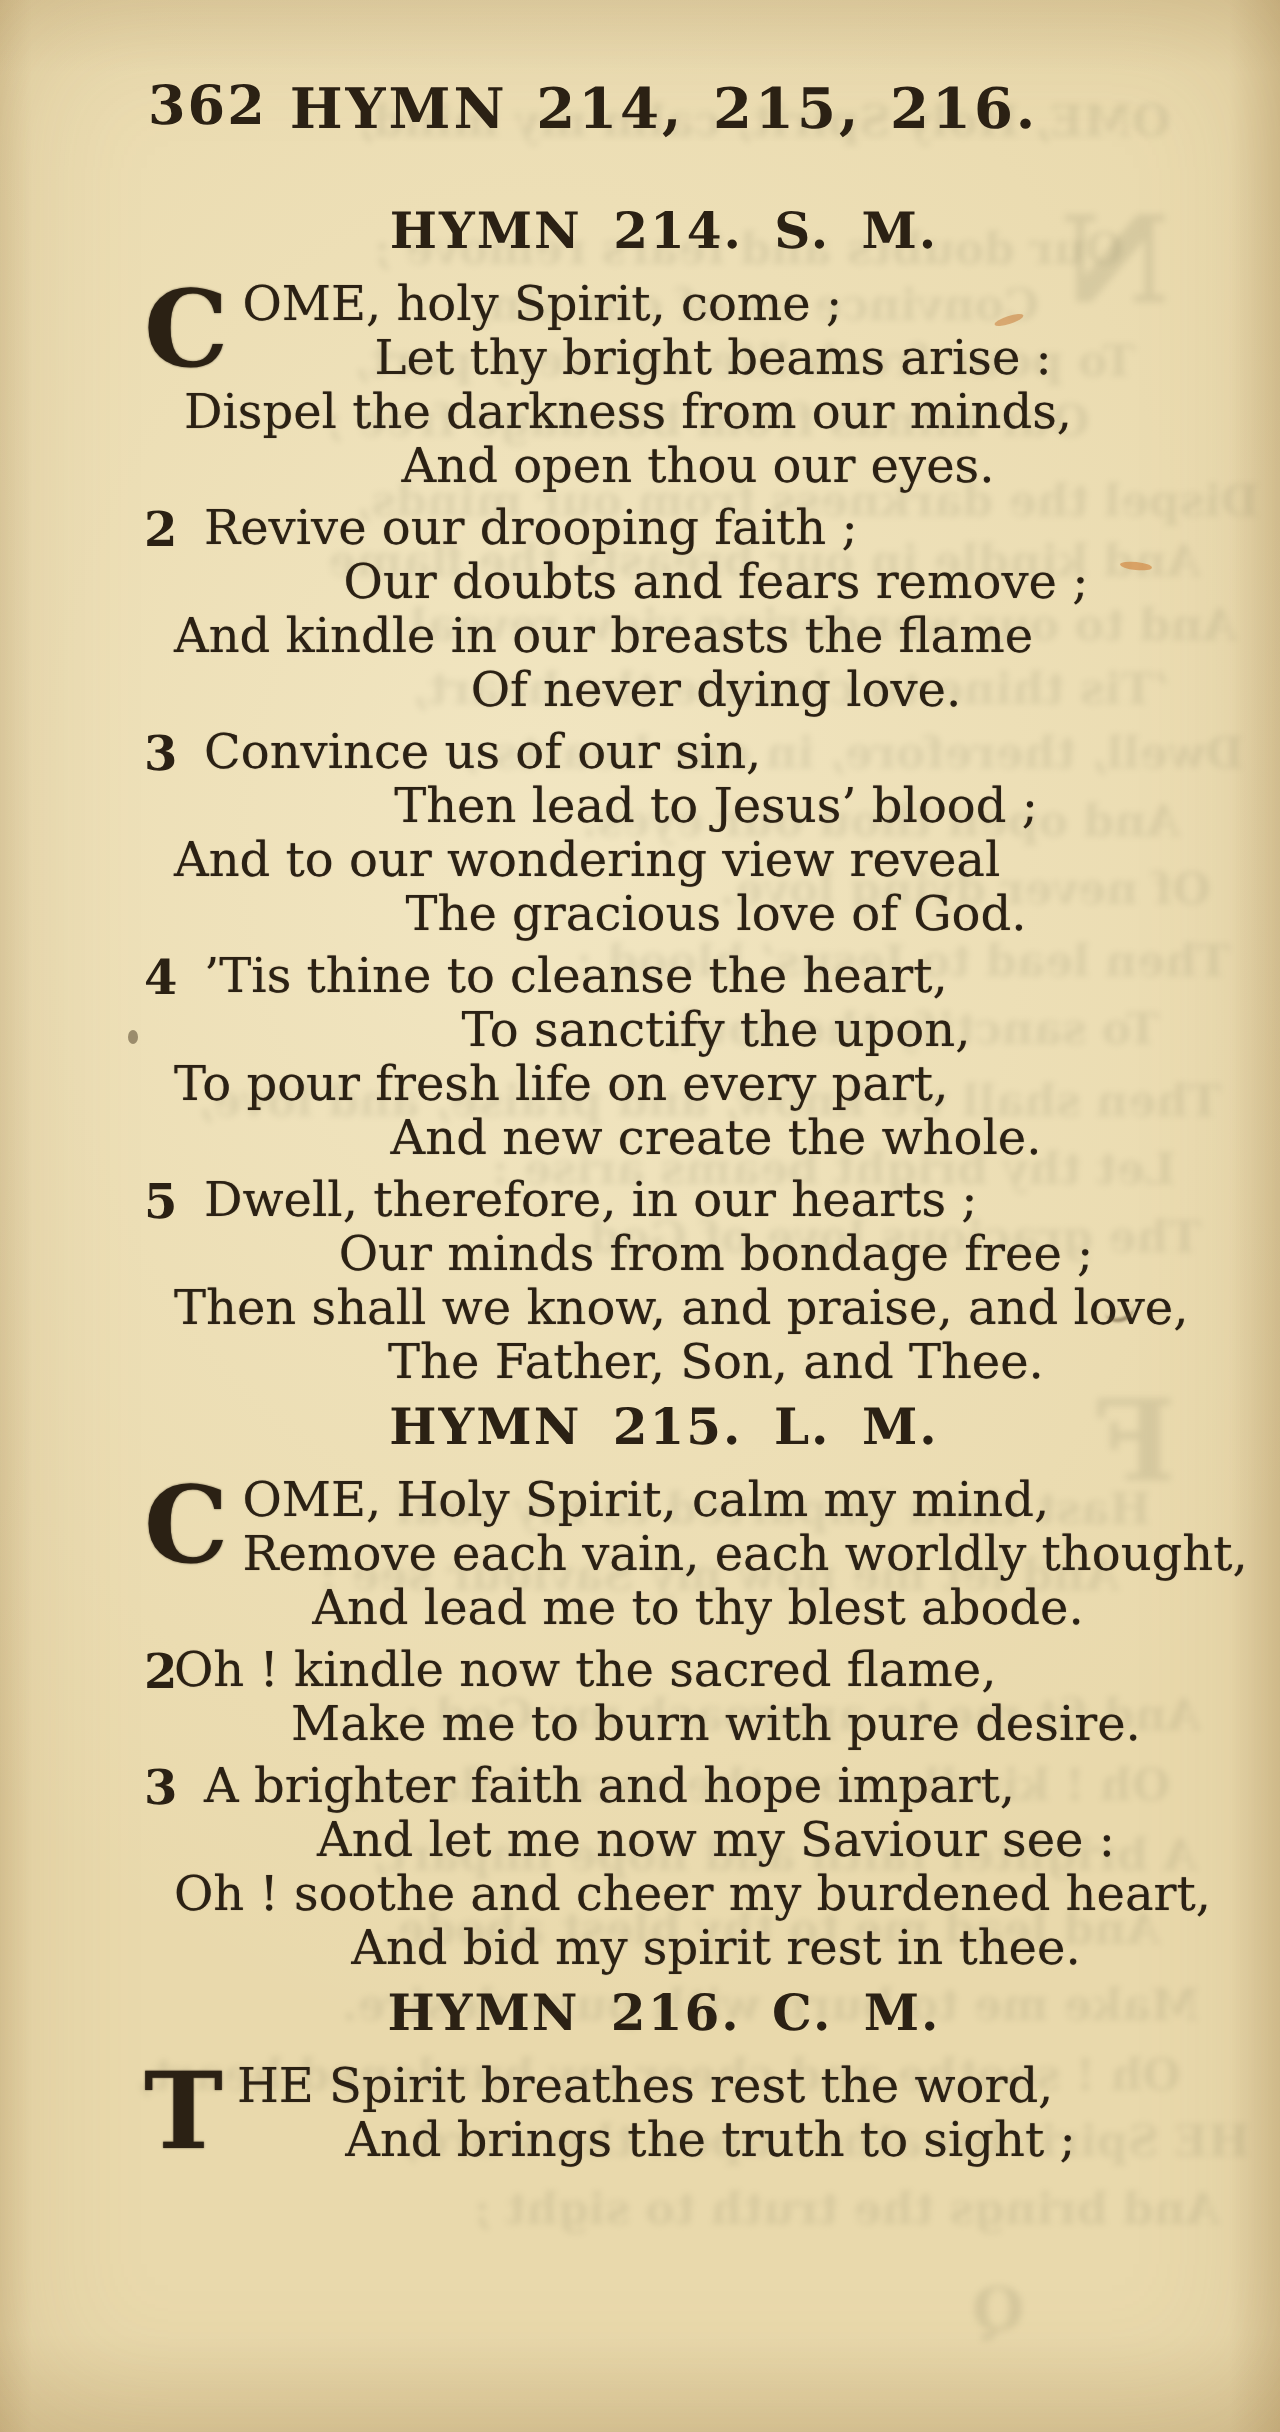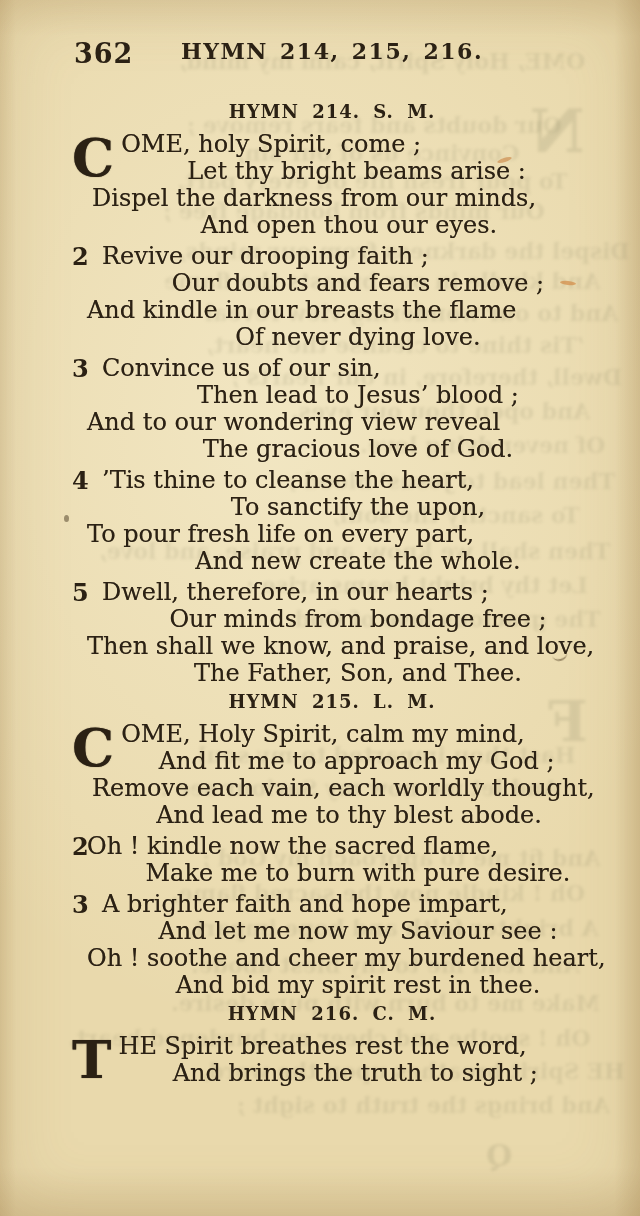--- a/index.html
+++ b/index.html
@@ -23,29 +23,29 @@
   .content { position: relative; z-index: 2; }
 
   
   .pagehead { position: relative; height: 32px; margin-bottom: 31px; }
   .pagenum {
     position: absolute; left: 2px; top: 0;
     font-size: 27px; font-weight: bold; letter-spacing: 1px;
   }
   .runhead {
     display: block; text-align: center;
-    font-size: 22px; font-weight: bold;
+    font-size: 28px; font-weight: bold;
     letter-spacing: 1.5px; word-spacing: 3px;
   }
 
   
   .hymn-heading {
     margin: 4px 0 9px 0;
     text-align: center;
-    font-size: 18px; font-weight: bold;
+    font-size: 25px; font-weight: bold;
     letter-spacing: 1px; word-spacing: 6px;
   }
   .hymn:first-of-type .hymn-heading { margin-top: 2px; }
 
   .verse {
     position: relative;
     padding-left: 30px;
     margin-bottom: 4px;
     font-size: 24px; line-height: 27px;
   }
@@ -182,21 +182,20 @@
             </div>
           </div>
   </section>
 
   <section class="hymn">
     <h2 class="hymn-heading">HYMN 215. L. M.</h2>
     <div class="verses">
             <div class="verse has-dropcap">
               <span class="dropcap">C</span>
               <div class="line l1">OME, Holy Spirit, calm my mind,</div>
-              <div class="line l2">And fit me to approach my God ;</div>
               <div class="line l3">Remove each vain, each worldly thought,</div>
               <div class="line l4">And lead me to thy blest abode.</div>
             </div>
             <div class="verse">
               <span class="vnum">2</span>
               <div class="line l3">Oh ! kindle now the sacred flame,</div>
               <div class="line l4">Make me to burn with pure desire.</div>
             </div>
             <div class="verse">
               <span class="vnum">3</span>

